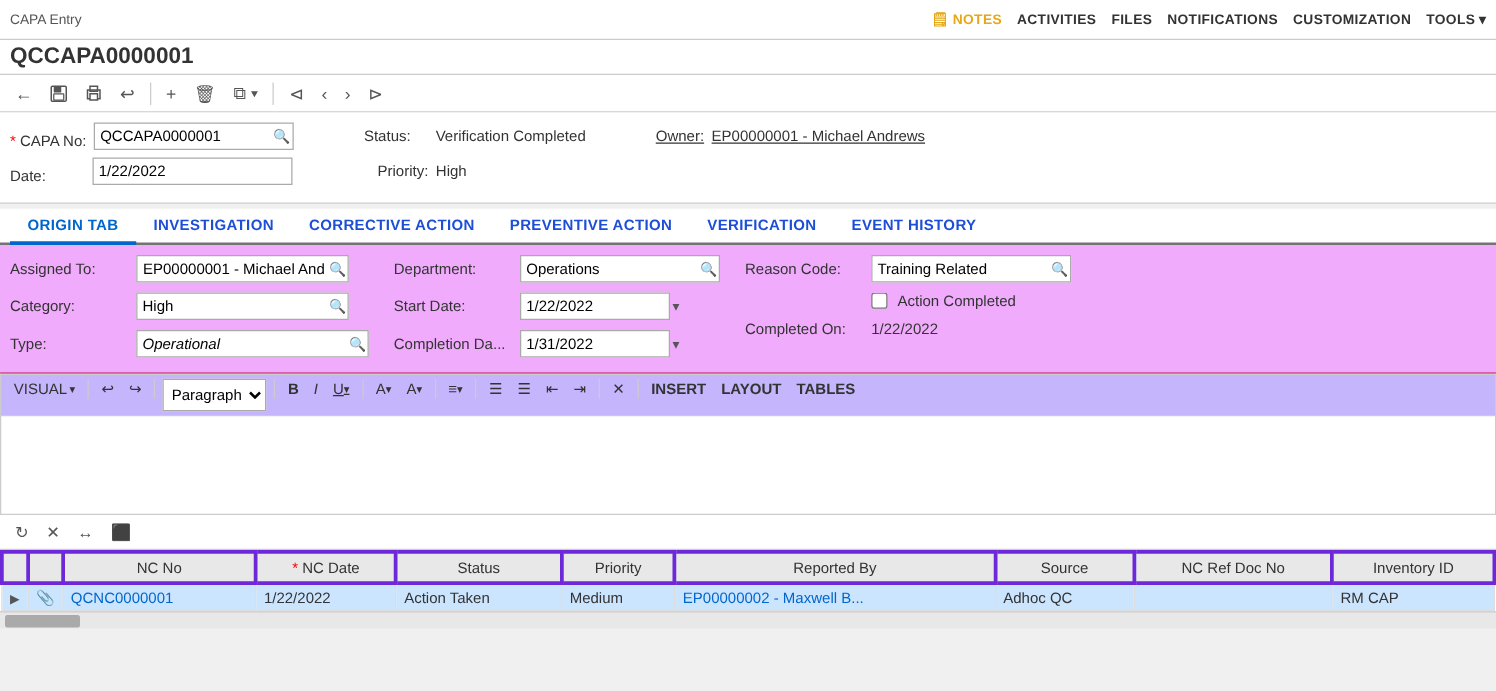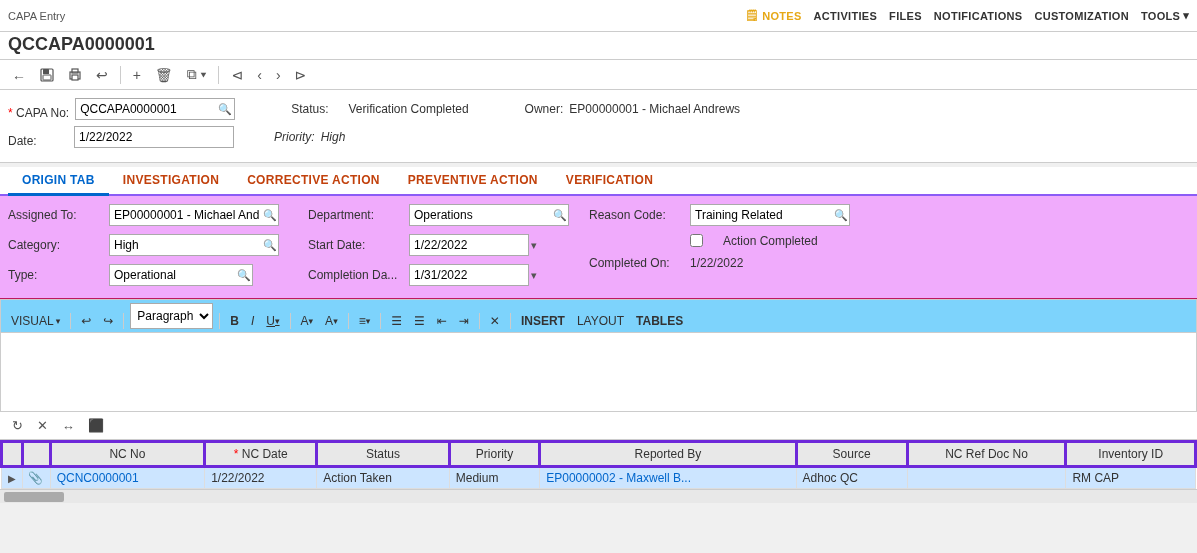--- a/index.html
+++ b/index.html
@@ -72,30 +72,30 @@
       color: #666;
       cursor: pointer;
     }
 
     .status-value { font-size: 12px; color: #333; }
     .priority-value { font-size: 12px; color: #333; font-weight: normal; }
 
     
     .tabs-bar {
       background: #fff;
-      border-bottom: 2px solid #8b5cf6;
+      border-bottom: 2px solid #737373;
       display: flex;
       padding: 0 8px;
       margin-top: 4px;
     }
     .tab {
       padding: 6px 14px;
       font-size: 12px;
       cursor: pointer;
-      color: #c2410c;
+      color: #1d4ed8;
       border-bottom: 3px solid transparent;
       margin-bottom: -2px;
       font-weight: bold;
       letter-spacing: 0.3px;
     }
     .tab.active { color: #0066cc; border-bottom: 3px solid #0066cc; }
 
     
     .form-area {
       background: #f0abfc;
@@ -121,30 +121,30 @@
     .input-with-btn { position: relative; display: inline-flex; align-items: center; }
     .input-with-btn .icon-btn {
       position: absolute;
       right: 2px;
       background: none;
       border: none;
       cursor: pointer;
       font-size: 11px;
       color: #666;
     }
-    .checkbox-label { display: flex; align-items: flex-start; gap: 20px; font-size: 12px; color: #333; }
+    .checkbox-label { display: flex; align-items: flex-start; gap: 8px; font-size: 12px; color: #333; }
 
     
     .rte-toolbar {
-      background: #7dd3fc;
+      background: #c4b5fd;
       border: 1px solid #ccc;
       border-bottom: none;
       padding: 3px 6px;
       display: flex;
-      align-items: flex-end;
+      align-items: flex-start;
       gap: 4px;
       flex-wrap: wrap;
     }
     .rte-btn {
       background: none;
       border: none;
       cursor: pointer;
       font-size: 12px;
       padding: 1px 4px;
       color: #333;
@@ -295,45 +295,46 @@
         <input type="text" class="form-input with-search" value="QCCAPA0000001" style="width: 160px;">
         <span class="search-icon">🔍</span>
       </div>
     </div>
 
     <div class="form-group" style="margin-left:40px;gap:20px;">
       <label class="form-label">Status:</label>
       <span class="status-value">Verification Completed</span>
     </div>
 
-    <div class="form-group" style="margin-left:40px;">
+    <div class="form-group" style="margin-left:40px;text-decoration:underline;">
       <label class="form-label">Owner:</label>
       <span class="status-value">EP00000001 - Michael Andrews</span>
     </div>
   </div>
   <div class="form-row">
 
     <div class="form-group">
       <label class="form-label" style="min-width:60px;">Date:</label>
       <input type="text" class="form-input" value="1/22/2022" style="width: 160px;">
     </div>
 
-    <div class="form-group" style="margin-left:24px;font-style:italic;">
+    <div class="form-group" style="margin-left:52px;">
       <label class="form-label">Priority:</label>
       <span class="priority-value">High</span>
     </div>
   </div>
 </div>
 
 <div class="tabs-bar">
   <div class="tab active">ORIGIN TAB</div>
   <div class="tab">INVESTIGATION</div>
   <div class="tab">CORRECTIVE ACTION</div>
   <div class="tab">PREVENTIVE ACTION</div>
   <div class="tab">VERIFICATION</div>
+  <div class="tab">EVENT HISTORY</div>
 </div>
 
 <div class="form-area">
   <div style="display:flex; gap:20px; flex-wrap:nowrap;">
 
     <div style="display:flex; flex-direction:column; gap:4px; min-width:280px;">
       <div class="form-field">
         <label class="field-label">Assigned To:</label>
         <div class="input-with-btn">
           <input type="text" class="field-input" value="EP00000001 - Michael Andre" style="width: 170px; padding-right: 18px;">
@@ -343,21 +344,21 @@
       <div class="form-field">
         <label class="field-label">Category:</label>
         <div class="input-with-btn">
           <input type="text" class="field-input-sm" value="High" style="width: 170px; padding-right: 18px;">
           <button class="icon-btn">🔍</button>
         </div>
       </div>
       <div class="form-field">
         <label class="field-label">Type:</label>
         <div class="input-with-btn">
-          <input type="text" class="field-input-sm" value="Operational" style="width: 144px; ">
+          <input type="text" class="field-input-sm" value="Operational" style="width: 186px;  font-style: italic;">
           <button class="icon-btn">🔍</button>
         </div>
       </div>
     </div>
 
     <div style="display:flex; flex-direction:column; gap:4px; min-width:240px;">
       <div class="form-field">
         <label class="field-label">Department:</label>
         <div class="input-with-btn">
           <input type="text" class="field-input" value="Operations" style="width: 150px; padding-right: 18px;">
@@ -426,21 +427,21 @@
   <button class="rte-btn">≡ <span style="font-size:9px;">▾</span></button>
   <div class="rte-sep"></div>
   <button class="rte-btn">☰</button>
   <button class="rte-btn">☰</button>
   <button class="rte-btn">⇤</button>
   <button class="rte-btn">⇥</button>
   <div class="rte-sep"></div>
   <button class="rte-btn">✕</button>
   <div class="rte-sep"></div>
   <button class="rte-btn" style="font-weight:bold;">INSERT</button>
-  <button class="rte-btn" style="font-weight:normal;">LAYOUT</button>
+  <button class="rte-btn" style="font-weight:bold;">LAYOUT</button>
   <button class="rte-btn" style="font-weight:bold;">TABLES</button>
 </div>
 <div class="rte-area" style="height:80px; background:#fff; border: 1px solid #ccc;"></div>
 
 <div class="bottom-toolbar">
   <button class="bottom-btn">↻</button>
   <button class="bottom-btn">✕</button>
   <button class="bottom-btn">↔</button>
   <button class="bottom-btn">⬛</button>
 </div>

